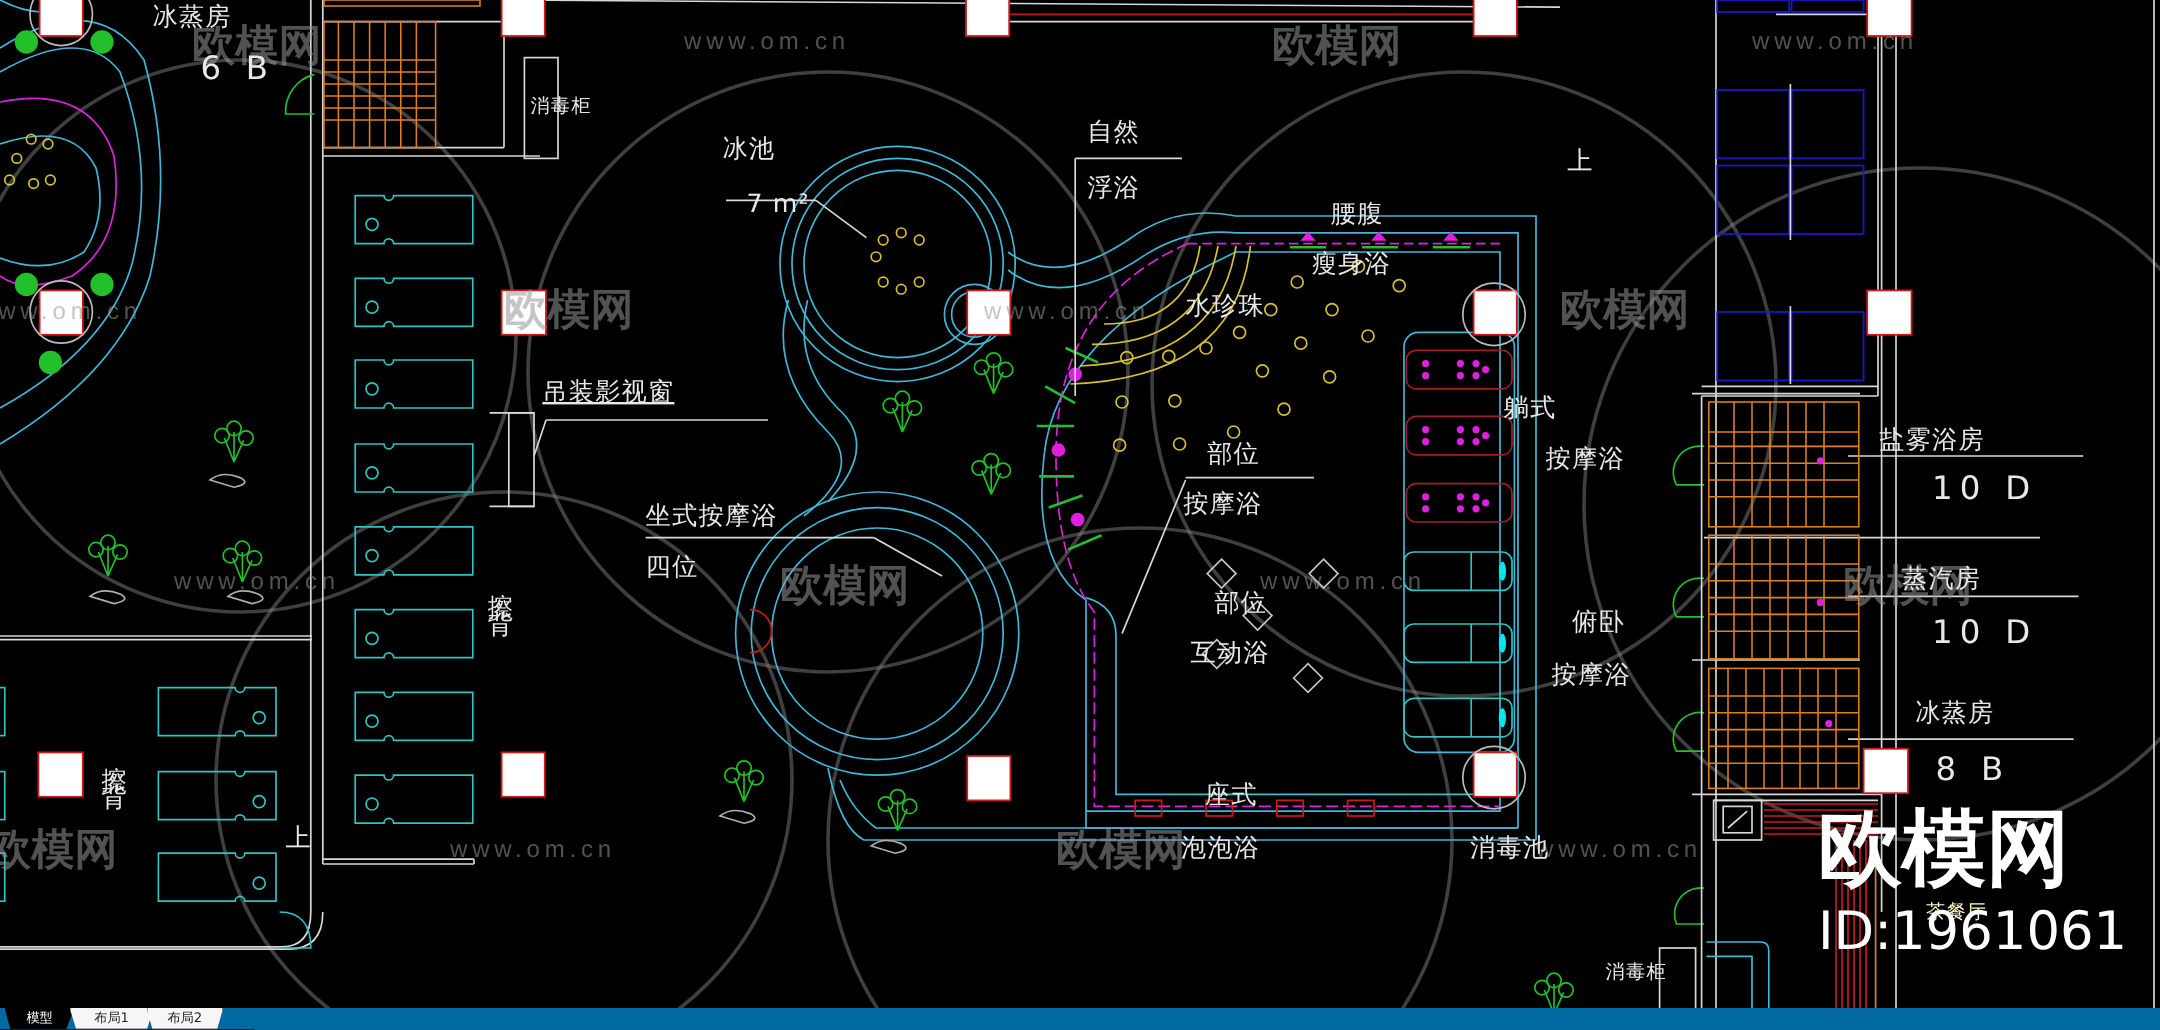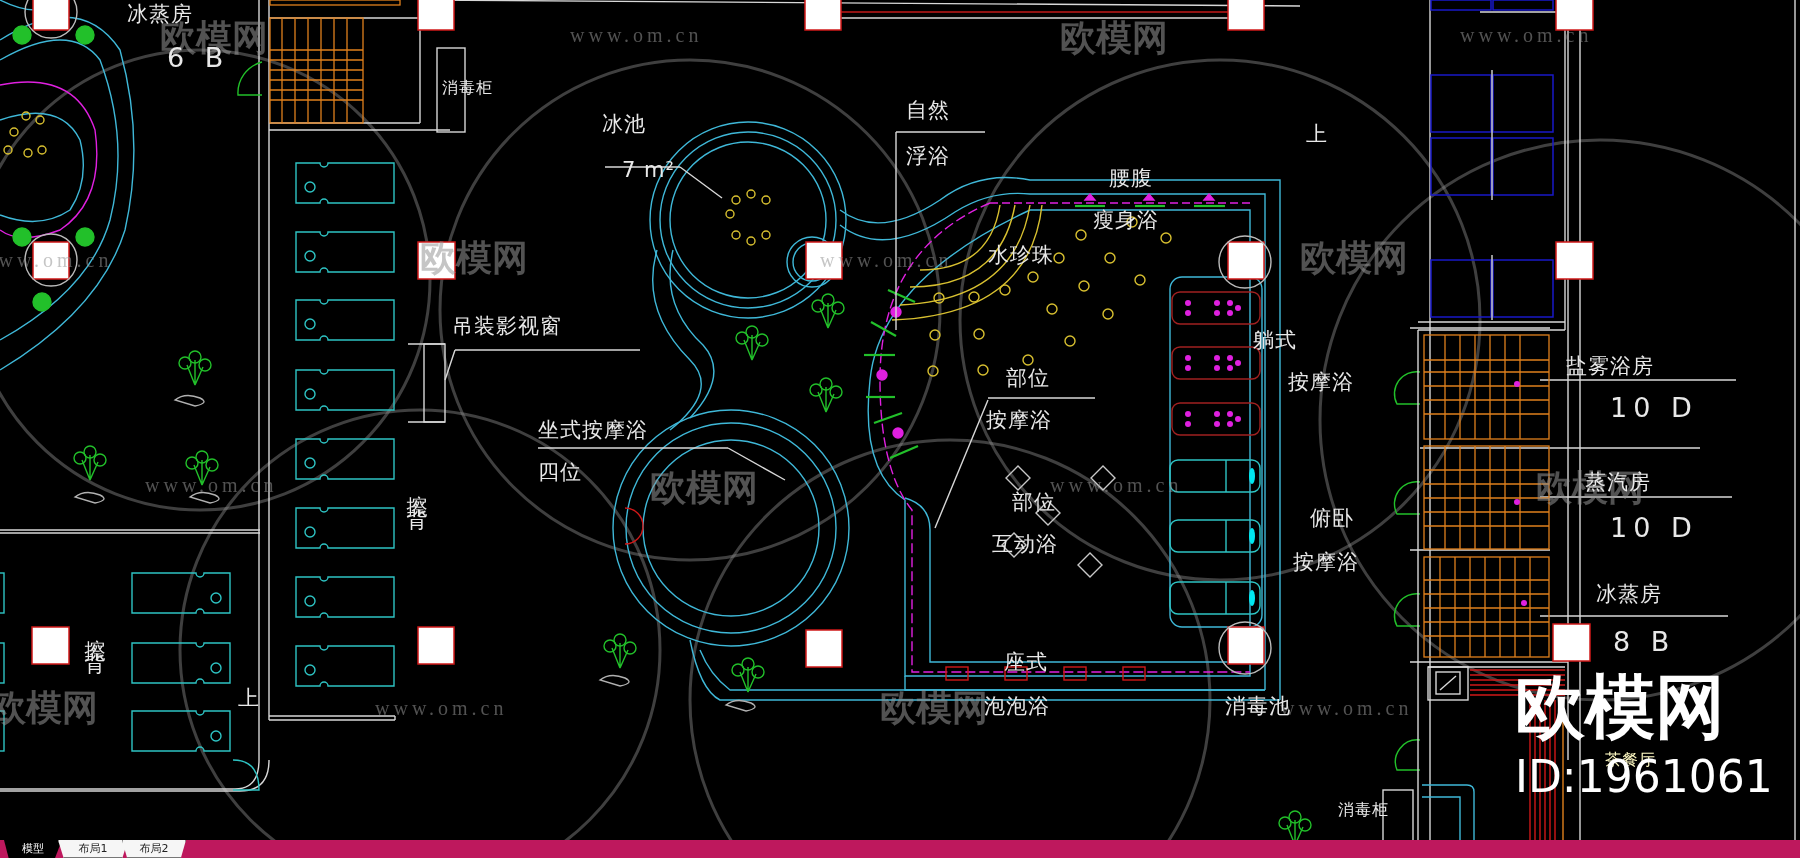--- a/index.html
+++ b/index.html
@@ -5,25 +5,25 @@
   html, body { margin:0; padding:0; background:#000; }
   body { width:1800px; height:858px; overflow:hidden; position:relative; font-family:"DejaVu Sans", sans-serif; }
   #canvas { position:absolute; left:0; top:0; width:1800px; height:840px; background:#000; overflow:hidden; }
   #canvas svg { position:absolute; left:0; top:0; }
   .lbl { position:absolute; color:#e8e8e8; font-family:"DejaVu Sans", sans-serif; font-size:21px; white-space:nowrap; line-height:1; letter-spacing:1px; }
   .lbl.sm { font-size:16px; }
   .lbl.num { font-size:27px; letter-spacing:6px; }
   .lbl.vert { writing-mode:vertical-rl; letter-spacing:14px; }
   .wm { position:absolute; color:rgba(150,150,150,0.55); font-family:"Liberation Sans", sans-serif; font-weight:bold; white-space:nowrap; line-height:1; pointer-events:none; }
   .wm.logo { font-size:36px; }
-  .wm.url { font-size:20px; letter-spacing:4px; font-weight:normal;font-family:Liberation Serif, serif; }
+  .wm.url { font-size:20px; letter-spacing:4px; font-weight:normal; }
   .brand { position:absolute; color:#fff; font-family:"DejaVu Sans", sans-serif; line-height:1; white-space:nowrap; }
   .brand.big { font-size:70px; font-weight:bold; left:1515px; top:672px; }
   .brand.id { font-size:44px; left:1515px; top:755px; }
-  #tabbar { position:absolute; left:0; top:840px; width:1800px; height:18px; background:#be185d; }
+  #tabbar { position:absolute; left:0; top:840px; width:1800px; height:18px; background:#0369a1; }
   .tab { position:absolute; top:0; height:18px; font-size:11px; line-height:18px; text-align:center; cursor:pointer; font-family:"DejaVu Sans", sans-serif; }
   .tab.active { background:#000; color:#fff; left:4px; width:58px; clip-path:polygon(0 0,100% 0,88% 100%,8% 100%); }
   .tab.inactive { background:#f6f6f6; color:#222; border:1px solid #777; border-top:none; box-sizing:border-box; clip-path:polygon(0 0,100% 0,92% 100%,8% 100%); }
 </style>
 </head>
 <body>
 
 <div id="canvas">
   <svg width="1800" height="840" viewBox="0 0 1800 840">
     <g fill="none" stroke-width="1.4">
@@ -506,21 +506,21 @@
   <div class="lbl" style="left:127px;top:4px;">冰蒸房</div>
   <div class="lbl num" style="left:167px;top:44px;">6 B</div>
   <div class="lbl sm" style="left:442px;top:80px;">消毒柜</div>
   <div class="lbl" style="left:602px;top:114px;">冰池</div>
   <div class="lbl" style="left:622px;top:160px;">7 m²</div>
   <div class="lbl" style="left:906px;top:100px;">自然</div>
   <div class="lbl" style="left:906px;top:146px;">浮浴</div>
   <div class="lbl" style="left:1109px;top:168px;">腰腹</div>
   <div class="lbl" style="left:1093px;top:210px;">瘦身浴</div>
   <div class="lbl" style="left:988px;top:245px;">水珍珠</div>
-  <div class="lbl" style="left:452px;top:316px;">吊装影视窗</div>
+  <div class="lbl" style="left:452px;top:316px;text-decoration:underline;">吊装影视窗</div>
   <div class="lbl" style="left:1006px;top:368px;">部位</div>
   <div class="lbl" style="left:986px;top:410px;">按摩浴</div>
   <div class="lbl" style="left:1253px;top:330px;">躺式</div>
   <div class="lbl" style="left:1288px;top:372px;">按摩浴</div>
   <div class="lbl" style="left:1566px;top:356px;">盐雾浴房</div>
   <div class="lbl num" style="left:1610px;top:394px;">10 D</div>
   <div class="lbl" style="left:1585px;top:472px;">蒸汽房</div>
   <div class="lbl num" style="left:1610px;top:514px;">10 D</div>
   <div class="lbl" style="left:1596px;top:584px;">冰蒸房</div>
   <div class="lbl num" style="left:1613px;top:628px;">8 B</div>

